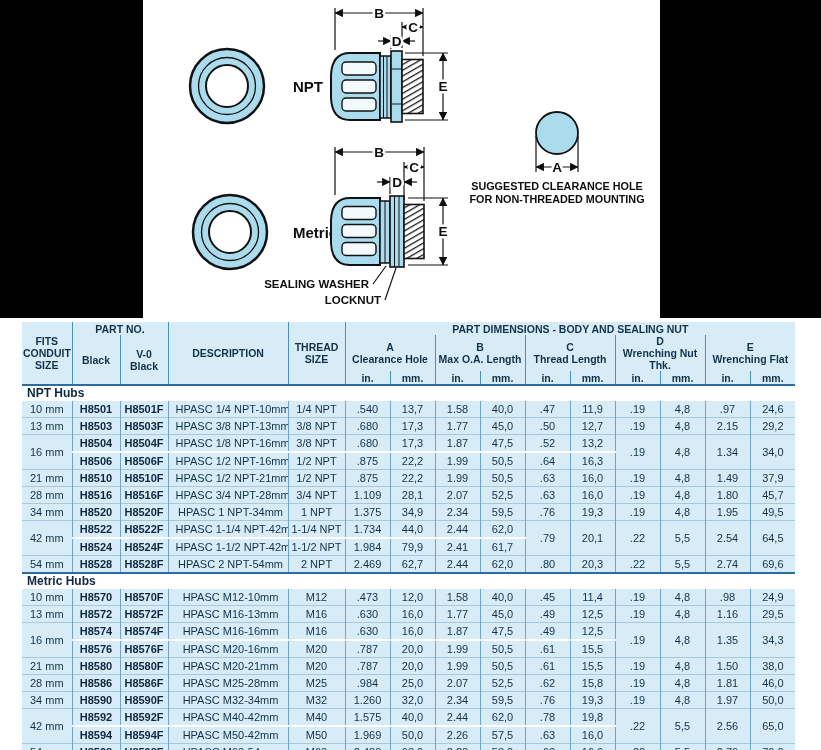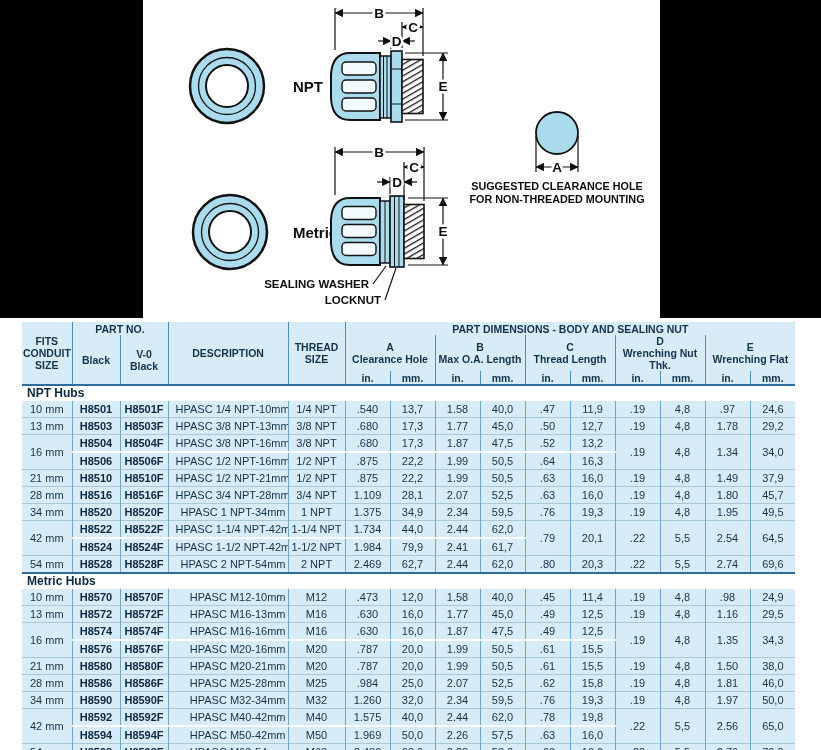--- a/index.html
+++ b/index.html
@@ -41,21 +41,21 @@
   tr.hr2 th{height:25px;}
   tr.hr3 th{height:14px;}
   .v{border-left:1px solid var(--hline);}
   .th-unit{font-weight:bold;font-size:10.5px;}
   td{
     background:var(--cell);color:var(--ink);font-size:11px;text-align:center;
     height:16px;line-height:16px;padding:0 2px;border-left:1px solid var(--vline);
     border-top:2px solid #fff;overflow:hidden;white-space:nowrap;
   }
   td.c-fits{border-left:none;margin-top:48px;}
-  td.c-desc{text-align:right;padding-left:7px;}
+  td.c-desc{text-align:center;padding-left:7px;}
   td.c-part{font-weight:bold;color:#0c2740;}
   tr.group-start td{border-top:1px solid #a6c9dc;}
   tr.first-in-section td{border-top:none;}
   tr.section-row td{
     background:#fff;border-left:none;border-top:2px solid var(--line);
     text-align:left;font-weight:bold;font-size:12px;padding-left:5px;
     height:15px;line-height:15px;color:#0c2740;margin-left:6px;
   }
 </style>
 </head>
@@ -259,28 +259,28 @@
         <td class="c-desc">HPASC 3/8 NPT-13mm</td>
         <td class="c-thread">3/8 NPT</td>
         <td class="c-num">.680</td>
         <td class="c-num">17,3</td>
         <td class="c-num">1.77</td>
         <td class="c-num">45,0</td>
         <td class="c-num">.50</td>
         <td class="c-num">12,7</td>
         <td class="c-num">.19</td>
         <td class="c-num">4,8</td>
-        <td class="c-num">1.78</td>
+        <td class="c-num">2.15</td>
         <td class="c-num">29,2</td>
       </tr>
       <tr class="group-start">
         <td rowspan="2" class="c-fits">16 mm</td>
         <td class="c-part">H8504</td>
         <td class="c-part">H8504F</td>
-        <td class="c-desc">HPASC 3/8 NPT-16mm</td>
+        <td class="c-desc">HPASC 1/8 NPT-16mm</td>
         <td class="c-thread">3/8 NPT</td>
         <td class="c-num">.680</td>
         <td class="c-num">17,3</td>
         <td class="c-num">1.87</td>
         <td class="c-num">47,5</td>
         <td class="c-num">.52</td>
         <td class="c-num">13,2</td>
         <td class="c-num" rowspan="2">.19</td>
         <td class="c-num" rowspan="2">4,8</td>
         <td class="c-num" rowspan="2">1.34</td>

